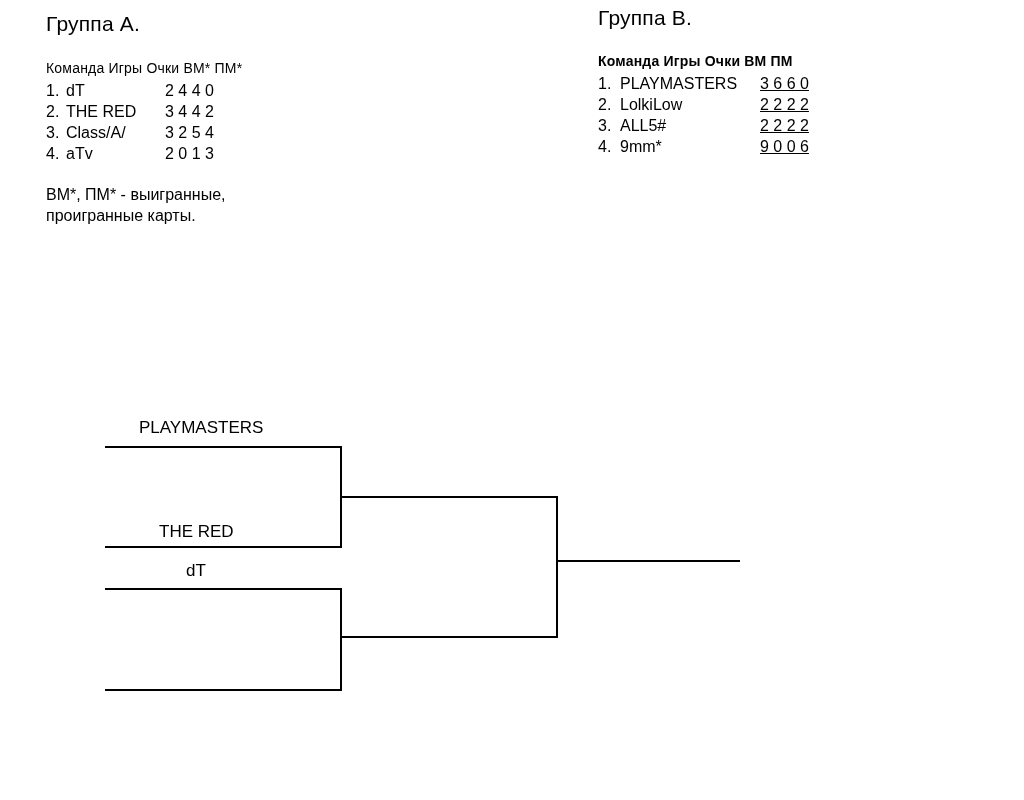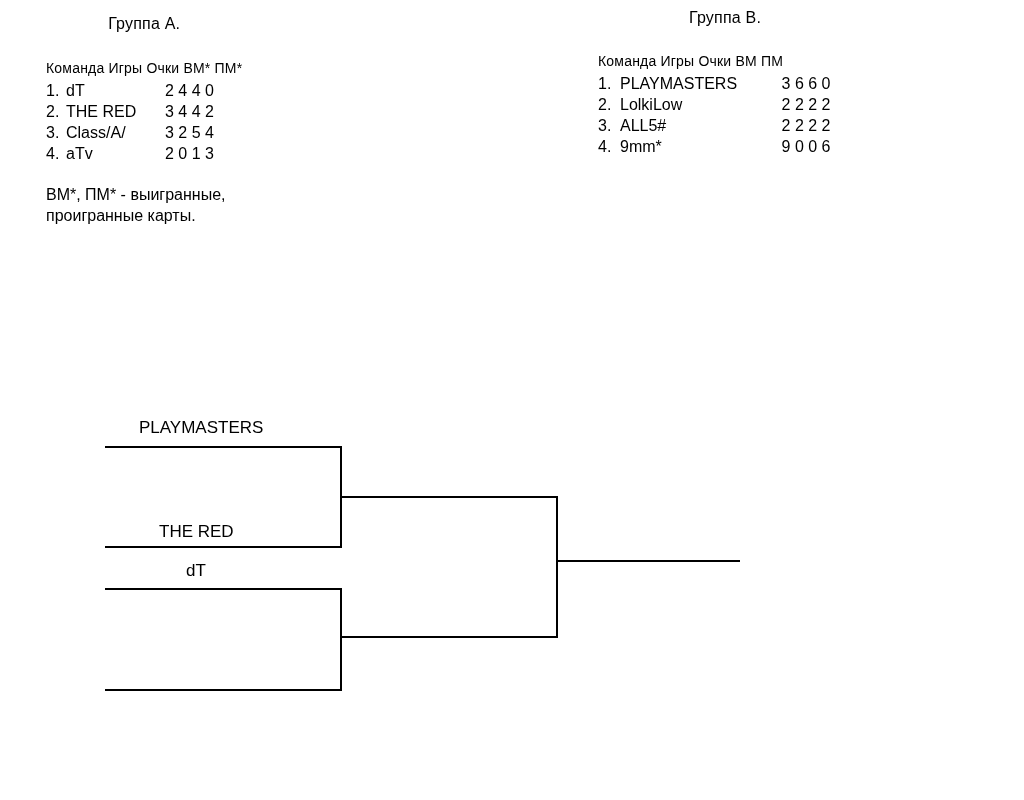--- a/index.html
+++ b/index.html
@@ -18,24 +18,23 @@
 
   
   .group-block {
     position: absolute;
     white-space: nowrap;
   }
   #group-a-block { left: 46px; top: 14px; }
   #group-b-block { left: 598px; top: 8px; }
 
   .group-title {
-    font-size: 16px;
+    font-size: 21px;
     line-height: 20px;
     letter-spacing: .2px;
-    text-align: center;
   }
 
   .table-head {
     font-size: 14px;
     line-height: 20px;
     letter-spacing: .2px;
     white-space: pre;
   }
 
   .stand-table {
@@ -53,25 +52,25 @@
   .nums-cell { white-space: pre; }
 
   
   #group-a-block .table-head { margin-top: 24px; }
   #group-a-block .stand-table { margin-top: 2px; }
   #group-a-block .rank-cell { width: 20px; }
   #group-a-block .team-cell { width: 99px; }
   #group-a-block .nums-cell { text-align: right; }
 
   
-  #group-b-block .table-head { margin-top: 23px; }
+  #group-b-block .table-head { margin-top: 23px; font-weight: bold; }
   #group-b-block .stand-table { margin-top: 2px; }
   #group-b-block .rank-cell { width: 22px; }
   #group-b-block .team-cell { width: 140px; }
-  #group-b-block .nums-cell { text-align: center; width: 92px; }
+  #group-b-block .nums-cell { text-align: left; width: 92px; text-decoration: underline; }
 
   .footnote {
     position: absolute;
     left: 46px;
     top: 184px;
     font-size: 16px;
     line-height: 21px;
     white-space: pre-line;
   }
 

